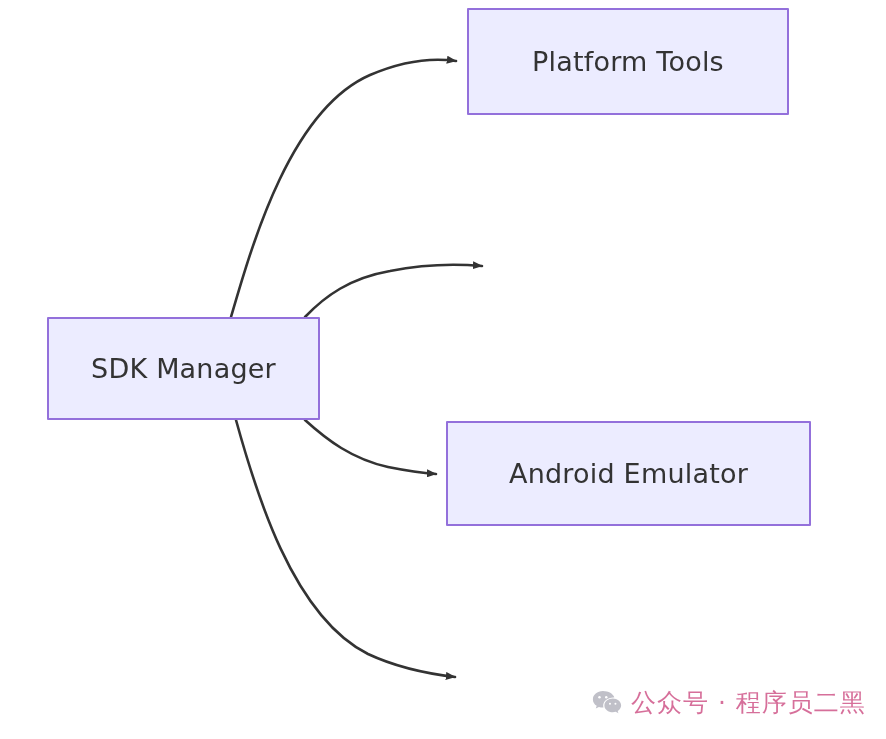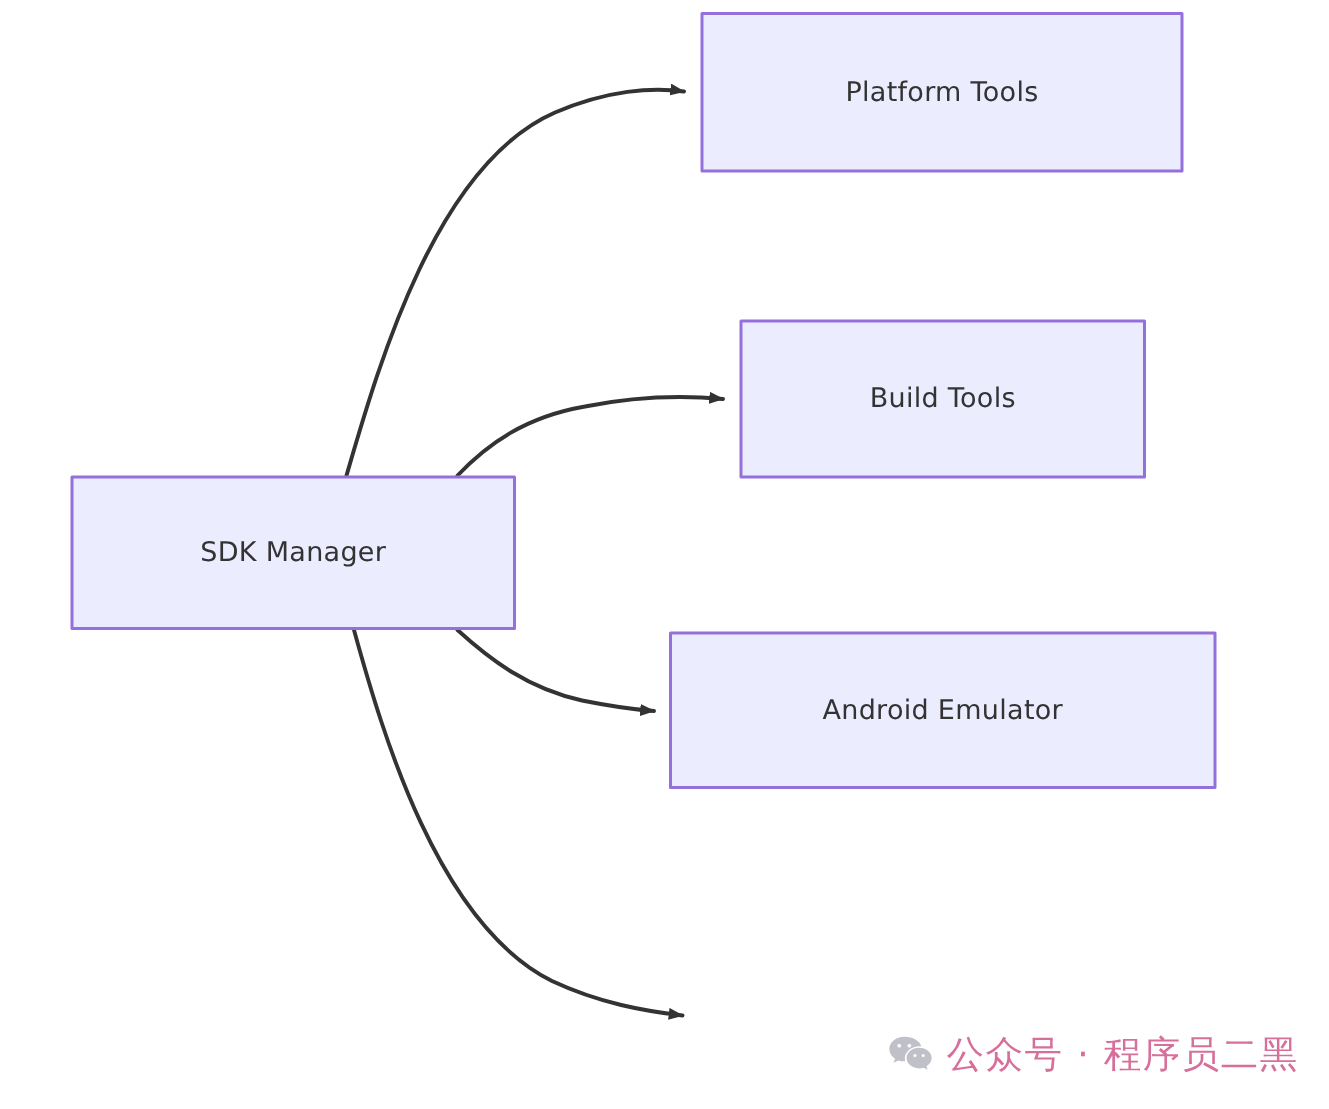--- a/index.html
+++ b/index.html
@@ -31,32 +31,32 @@
     box-sizing: border-box;
     background: #ececff;
     border: 2px solid #9370db;
     border-radius: 1px;
     display: flex;
     align-items: center;
     justify-content: center;
   }
   .node-label {
     font-family: "DejaVu Sans", sans-serif;
-    font-size: 18px;
+    font-size: 27px;
     font-weight: 400;
     color: #333333;
     line-height: 1.1;
     letter-spacing: 0.2px;
     white-space: nowrap;
     text-align: center;
   }
   #node-sdk-manager {
     left: 47px;
     top: 317px;
-    width: 297px;
+    width: 273px;
     height: 103px;
   }
   #node-platform-tools {
     left: 467px;
     top: 8px;
     width: 322px;
     height: 107px;
   }
   #node-build-tools {
     left: 493px;
@@ -121,23 +121,20 @@
   </svg>
 
   <div class="node" id="node-sdk-manager">
     <span class="node-label">SDK Manager</span>
   </div>
 
   <div class="node" id="node-platform-tools">
     <span class="node-label">Platform Tools</span>
   </div>
 
-  <div class="node" id="node-build-tools">
-    <span class="node-label">Build Tools</span>
-  </div>
 
   <div class="node" id="node-android-emulator">
     <span class="node-label">Android Emulator</span>
   </div>
 
 
   <div id="watermark">
     <svg class="wm-icon" viewBox="0 0 32 28" xmlns="http://www.w3.org/2000/svg">
       <g fill="#9a9aa8">
         <path d="M11.6 1.2C5.5 1.2 0.8 5.2 0.8 10.1c0 2.8 1.6 5.3 4.1 6.9l-1 3 3.4-1.7c1.3 0.4 2.7 0.6 4.2 0.6h0.7c-0.2-0.7-0.3-1.4-0.3-2.1 0-4.9 4.8-8.8 10.8-8.8 0.4 0 0.8 0 1.2 0.1C22.7 4.2 17.7 1.2 11.6 1.2z"></path>

